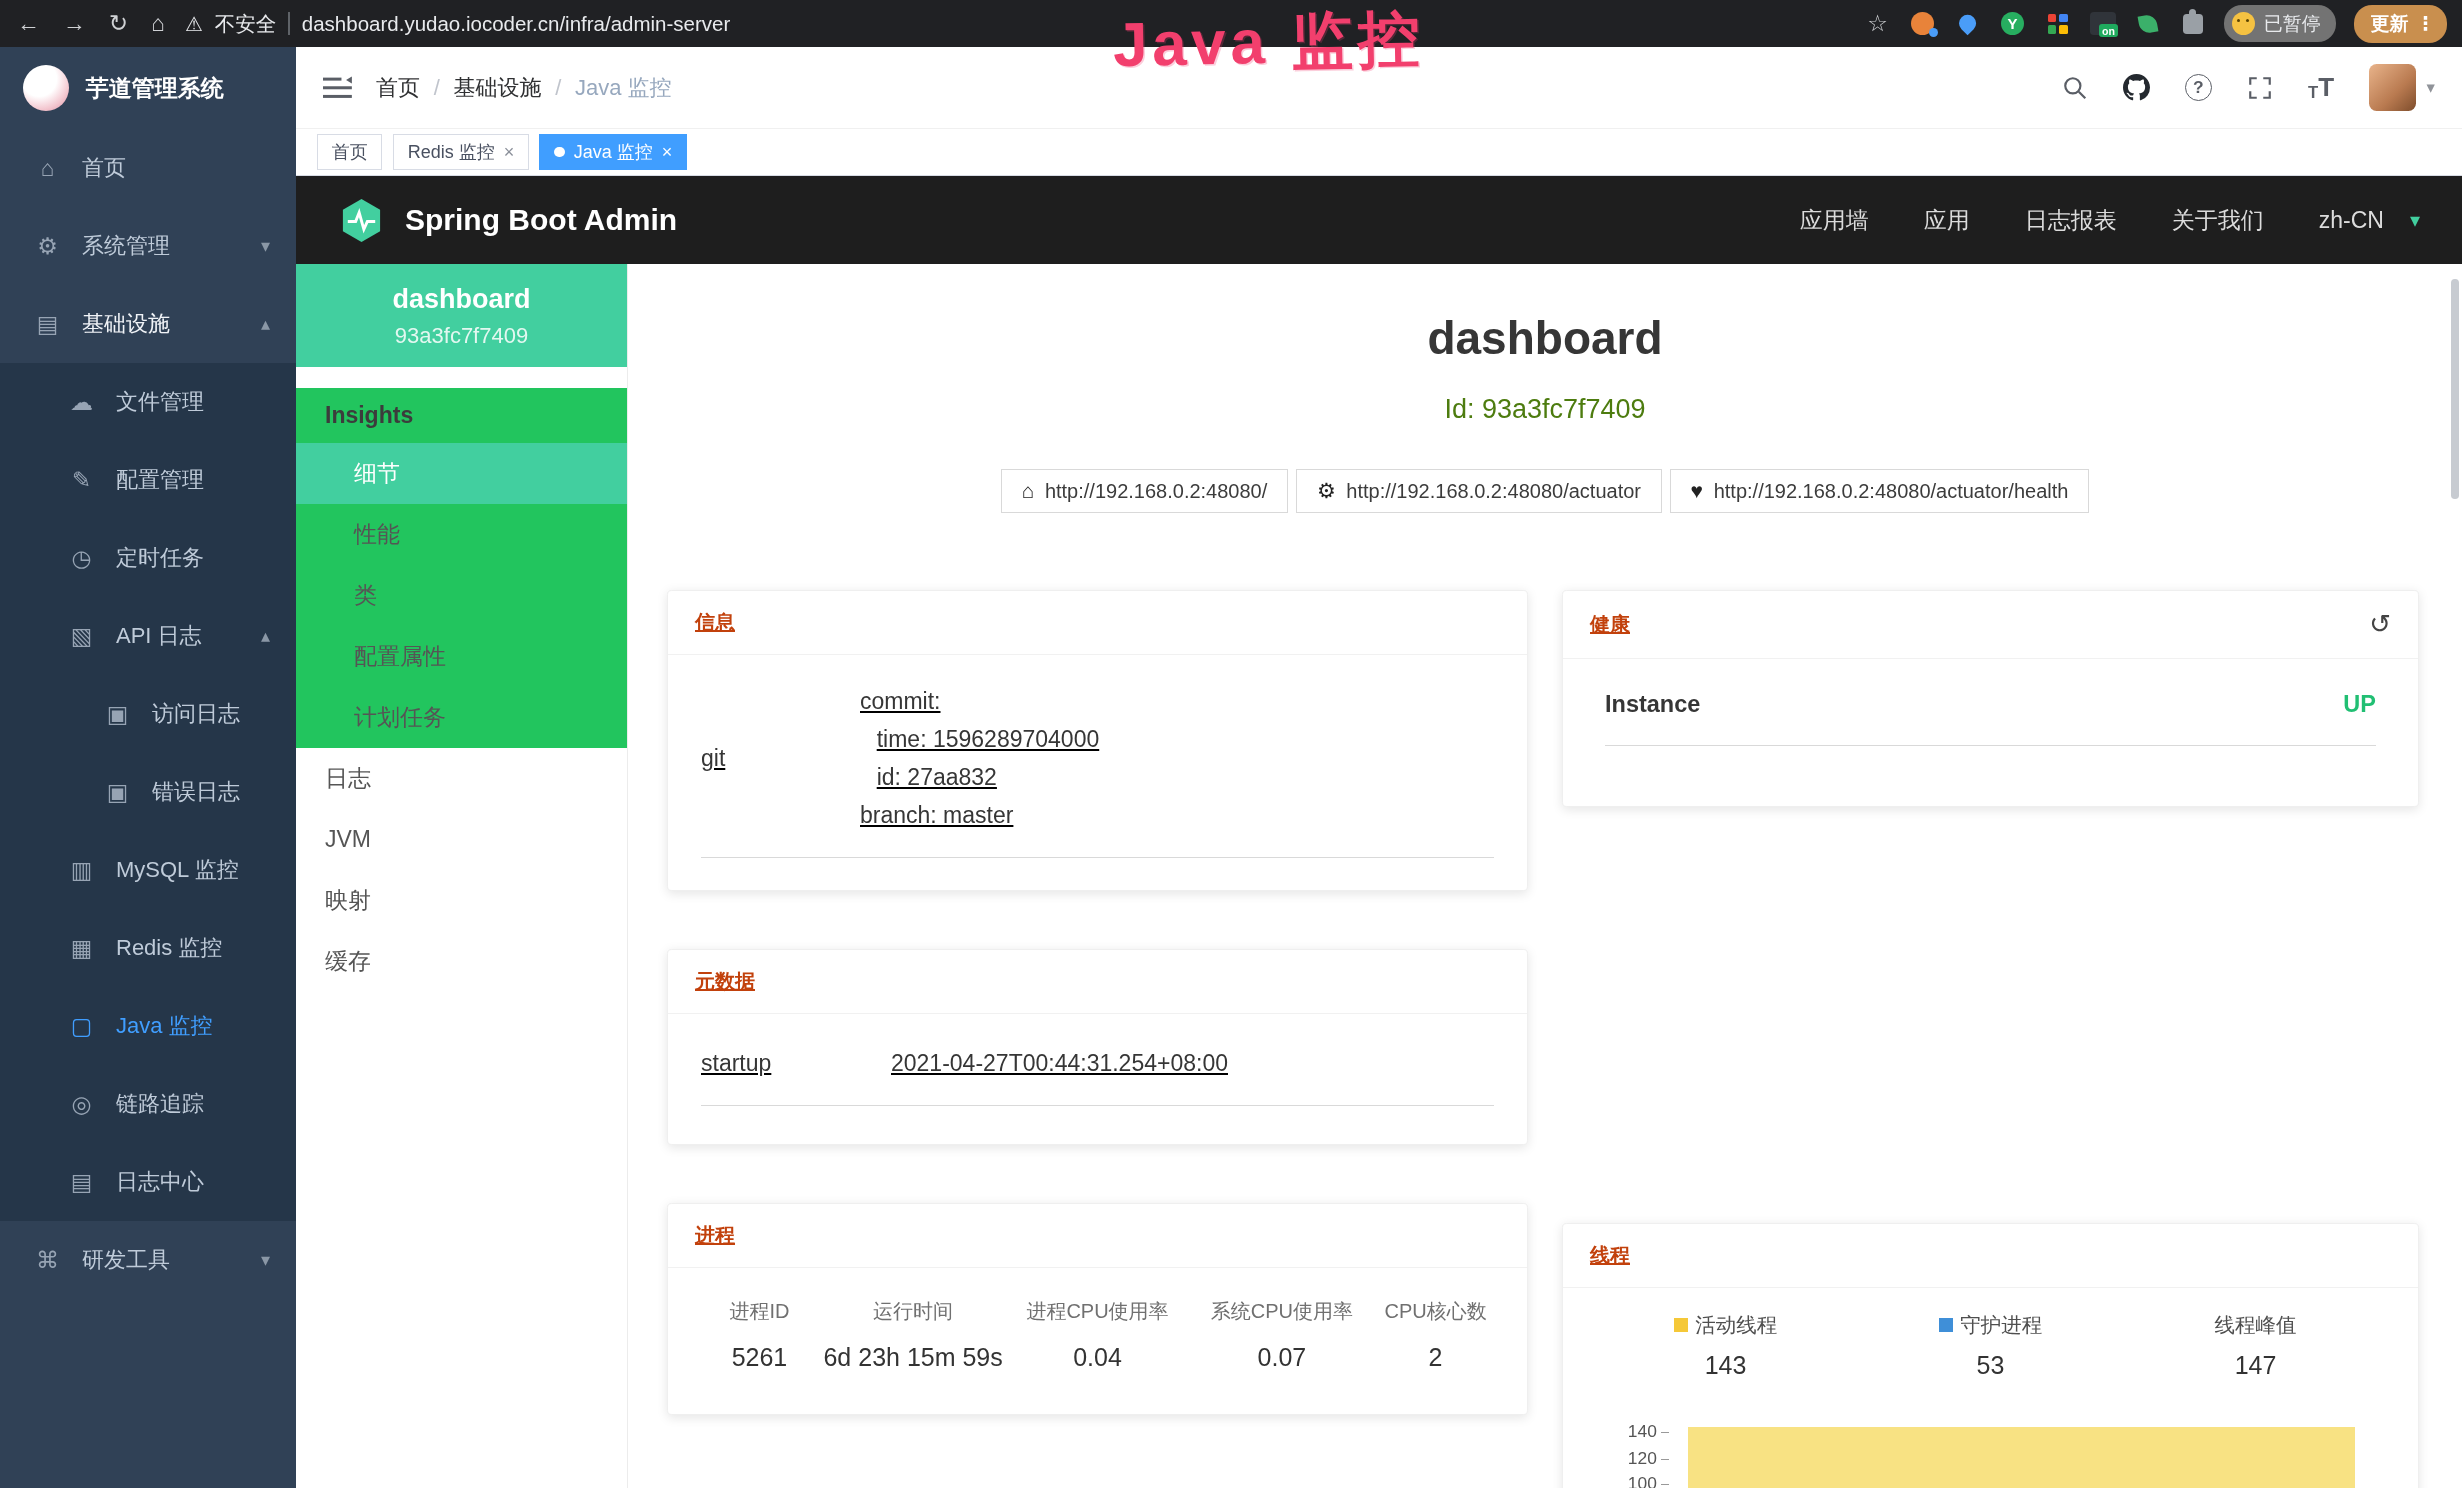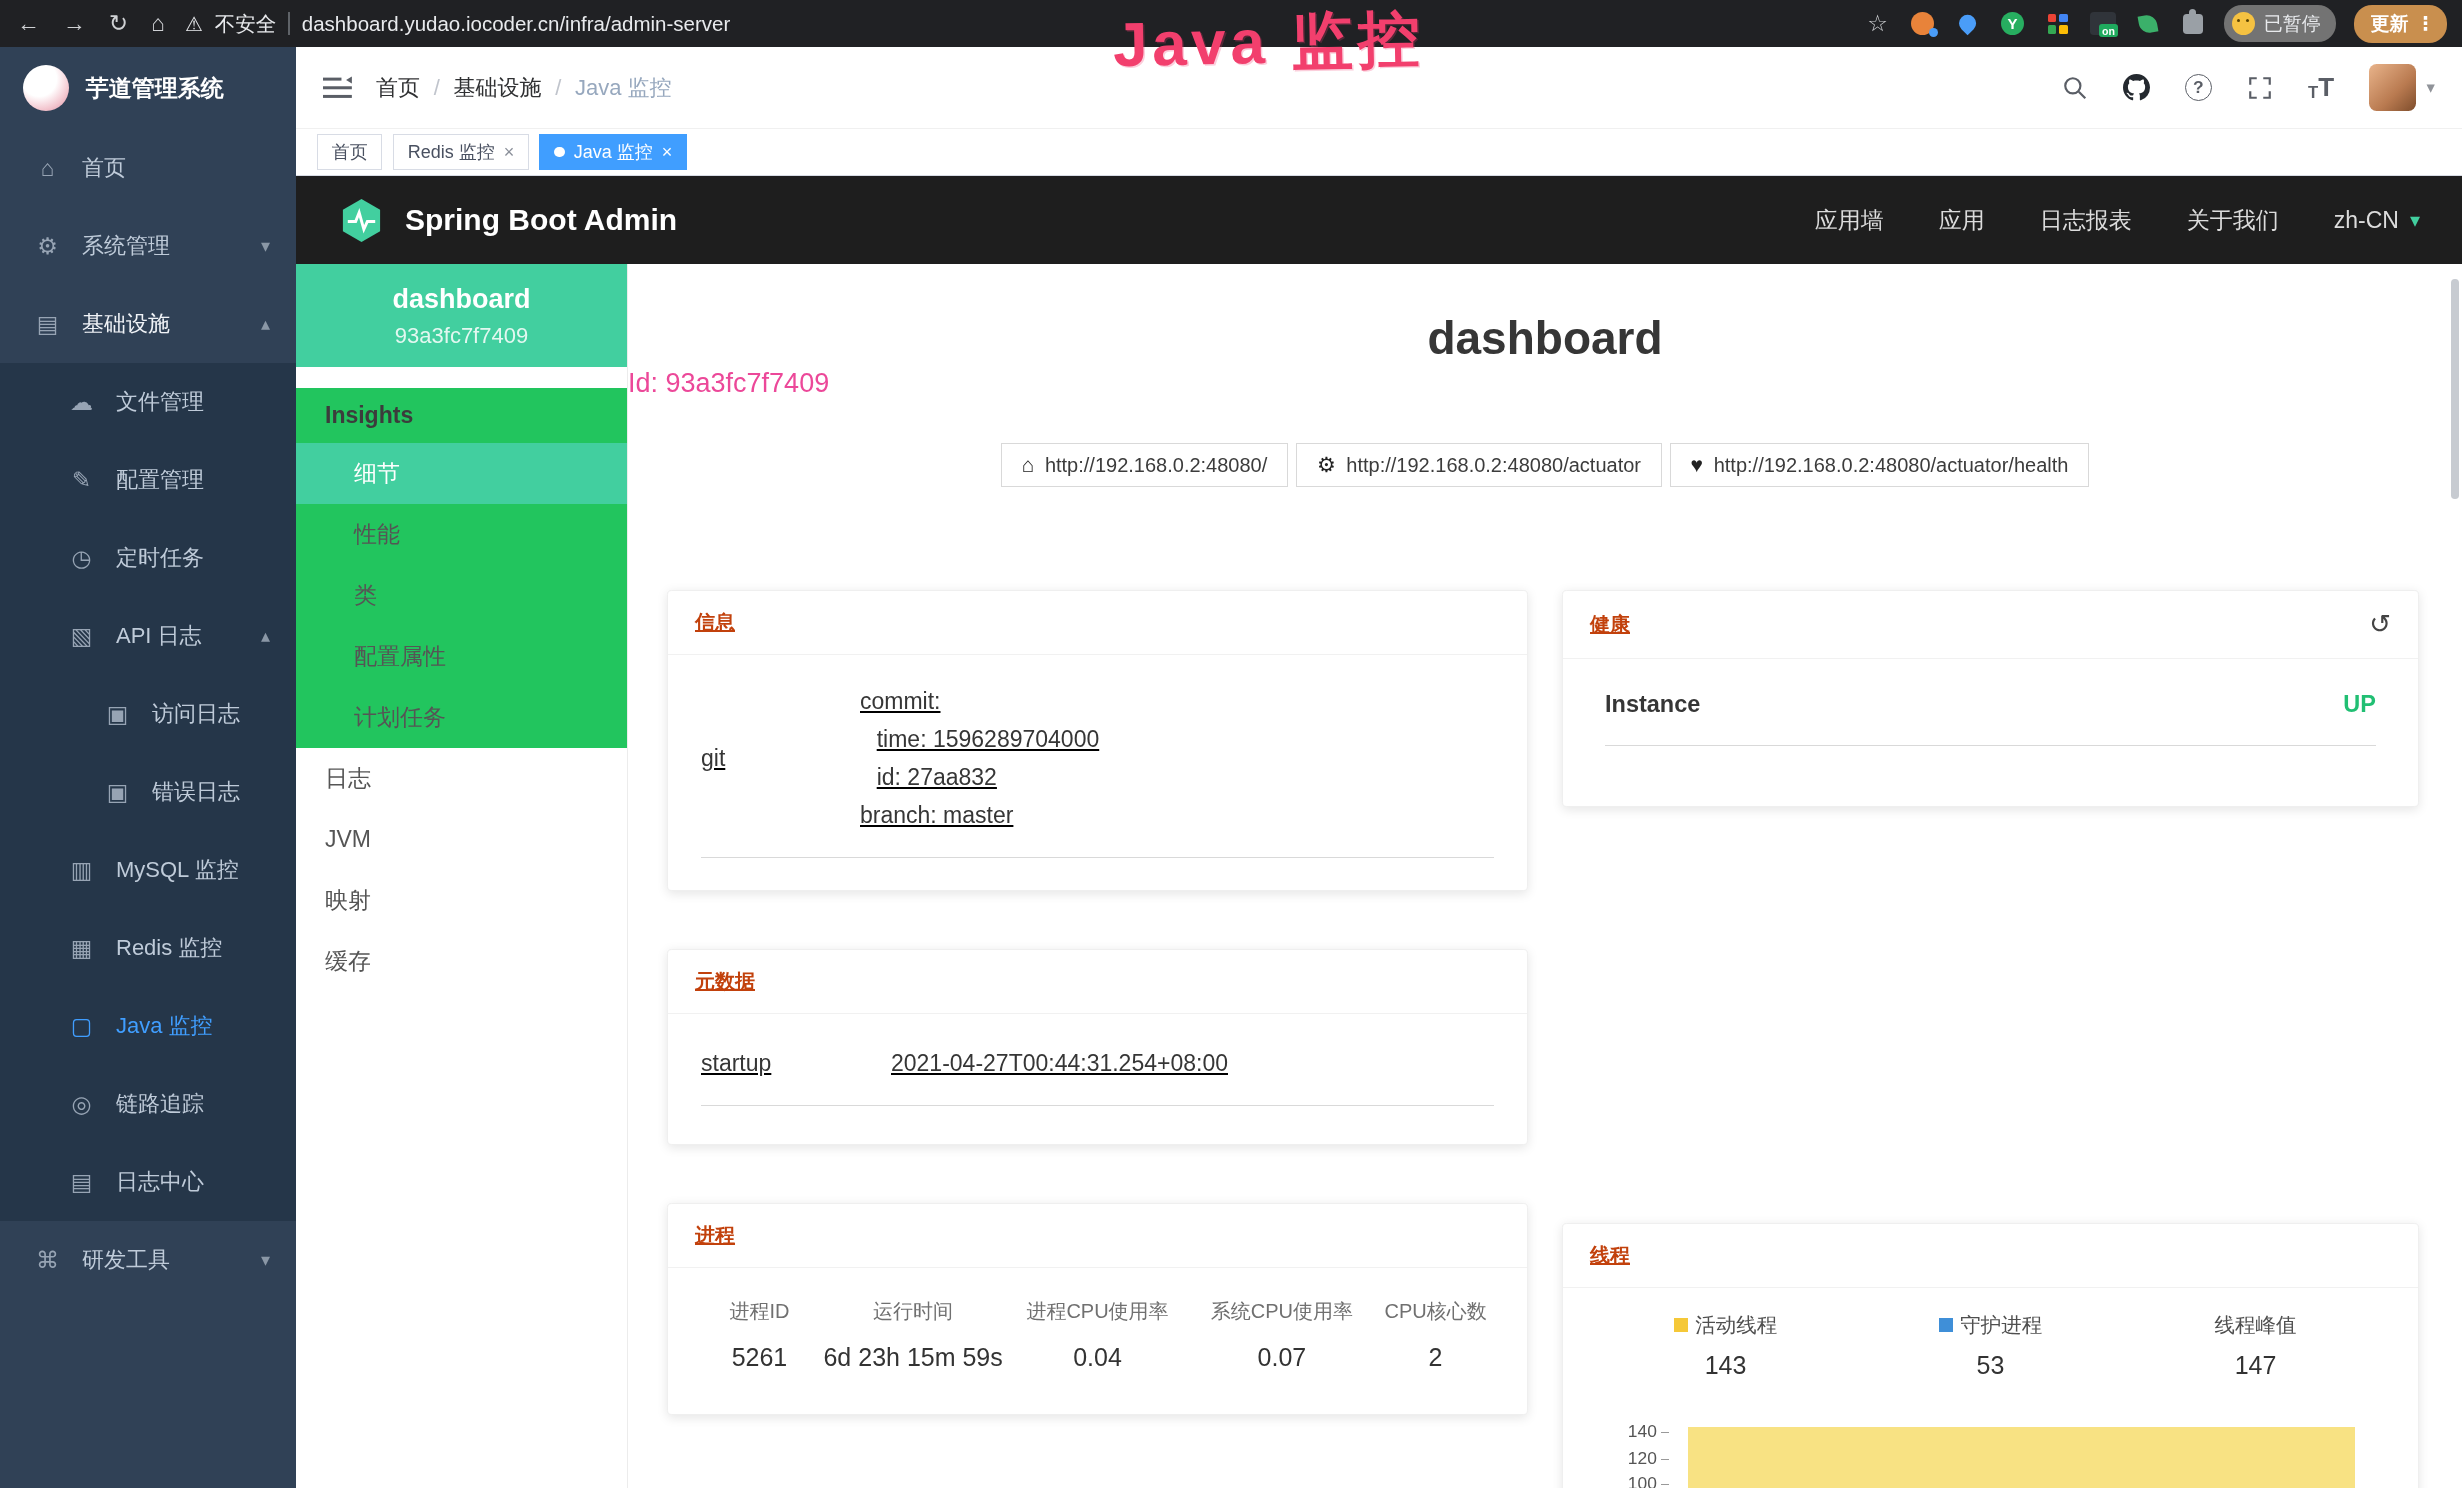--- a/index.html
+++ b/index.html
@@ -90,39 +90,39 @@
   .tag.active .x { color:#fff; }
   .tag .dot { width:10.6px; height:10.6px; border-radius:50%; background:#fff; }
 
   
   .sba-header { position:absolute; top:176px; left:296px; right:0; height:88px; background:#1e1e1e;
                 display:flex; align-items:center; padding:0 42px; }
   .sba-brand { display:flex; align-items:center; gap:20px; cursor:pointer; }
   .sba-brand-title { color:#fff; font-size:30px; font-weight:700; }
   .sba-nav { margin-left:auto; display:flex; align-items:center; gap:55px; font-size:23px; color:#dcdcdc; }
   .sba-nav .nitem { cursor:pointer; }
-  .sba-locale { display:flex; align-items:center; gap:11px; cursor:pointer; }
+  .sba-locale { display:flex; align-items:center; gap:26px; cursor:pointer; }
   .sba-locale .caret { color:#42cf9f; font-size:20px; }
 
   
   .sba-sidebar { position:absolute; top:264px; left:296px; width:332px; bottom:0; background:#fff;
                  border-right:0.8px solid #ececec; }
   .sba-app { background:#42cf9f; color:#fff; text-align:center; padding:20px 0 18px; cursor:pointer; }
   .sba-app-name { font-size:27px; font-weight:700; }
   .sba-app-id { font-size:22px; opacity:.85; margin-top:7.6px; }
   .sba-section { margin-top:21px; background:#22c55e; }
   .sba-section-label { height:55px; line-height:55px; font-weight:700; font-size:23px; color:#3c3c3c; padding-left:29px; }
   .sba-sub-item { height:61px; line-height:61px; padding-left:58px; font-size:23px; color:#555; cursor:pointer; }
   .sba-sub-item.active { background:#42cf9f; color:#fff; }
   .sba-root-item { height:61px; line-height:61px; padding-left:29px; font-size:23px; color:#555; cursor:pointer; background:#fff; }
 
   
   .sba-content { position:absolute; top:264px; left:628px; right:0; bottom:0; background:#fff; overflow:hidden; }
   .page-title { margin-top:47px; text-align:center; font-size:46px; font-weight:700; color:#363636; }
-  .page-sub { margin-top:3px; text-align:left; font-size:27px; color:#ec4899; }
+  .page-sub { margin-top:29px; text-align:center; font-size:27px; color:#4d7c0f; }
   .chips { margin-top:44px; display:flex; justify-content:center; gap:7.6px; }
   .chip { display:flex; align-items:center; gap:10.6px; border:0.8px solid #d9d9d9; padding:9px 20px;
           font-size:20px; color:#3c3c3c; cursor:pointer; background:#fff; }
   .chip .cic { font-size:21px; color:#222; }
 
   .col-left  { position:absolute; left:39px;  top:326px; width:861px; display:flex; flex-direction:column; gap:58px; }
   .col-right { position:absolute; left:934px; top:326px; width:857px; display:flex; flex-direction:column; }
 
   .card { background:#fff; border:0.8px solid #efefef; border-radius:4.6px; box-shadow:0 2.3px 10.6px rgba(0,0,0,.10); }
   .card-header { display:flex; align-items:center; justify-content:space-between; padding:18px 27px;

